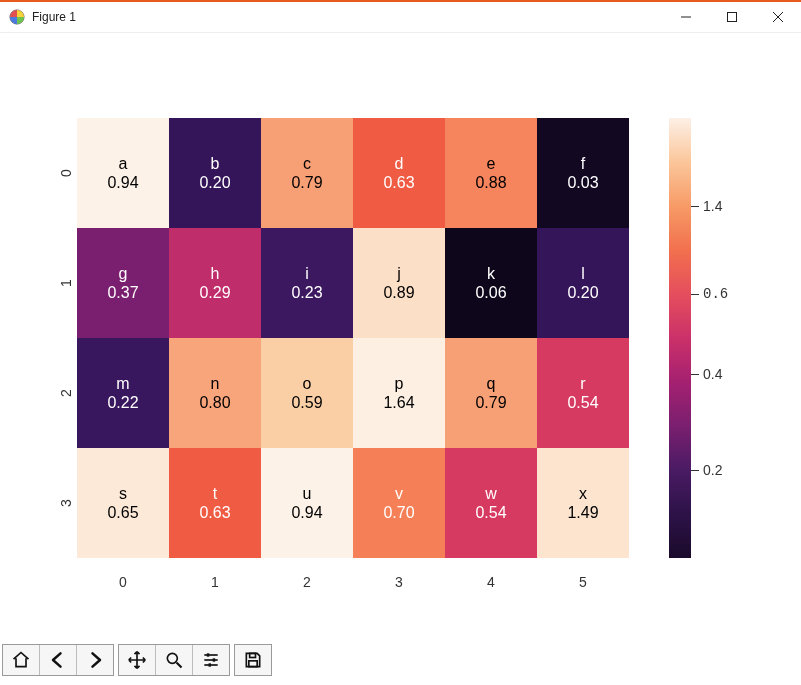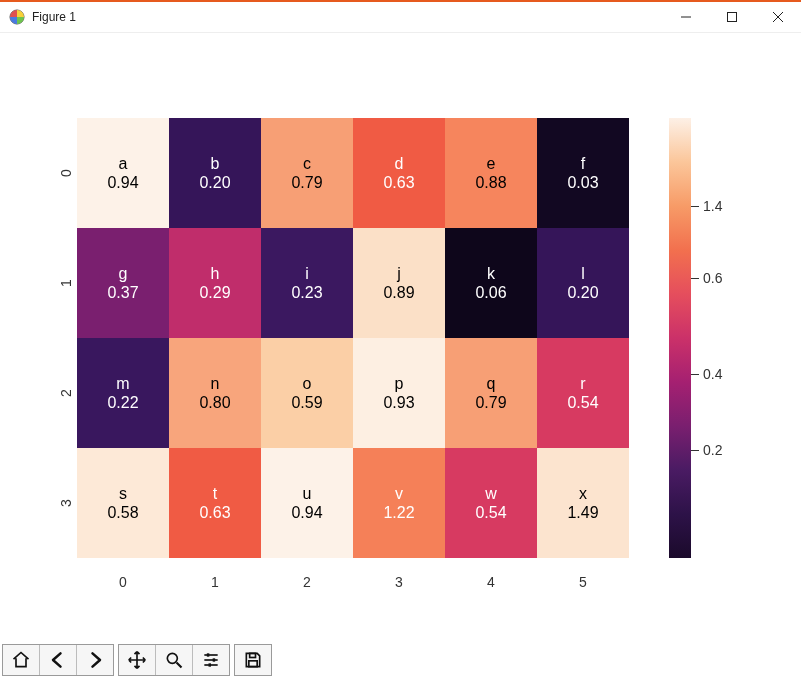--- a/index.html
+++ b/index.html
@@ -262,45 +262,45 @@
               <div class="cell" style="background: rgb(248, 165, 124); color: rgb(0, 0, 0);">
                 <span>n</span>
                 <span>0.80</span>
               </div>
               <div class="cell" style="background: rgb(251, 207, 166); color: rgb(0, 0, 0);">
                 <span>o</span>
                 <span>0.59</span>
               </div>
               <div class="cell" style="background: rgb(253, 239, 226); color: rgb(0, 0, 0);">
                 <span>p</span>
-                <span>0.93</span>
+                <span>1.64</span>
               </div>
               <div class="cell" style="background: rgb(247, 159, 117); color: rgb(0, 0, 0);">
                 <span>q</span>
                 <span>0.79</span>
               </div>
               <div class="cell" style="background: rgb(215, 58, 97); color: rgb(255, 255, 255);">
                 <span>r</span>
                 <span>0.54</span>
               </div>
               <div class="cell" style="background: rgb(253, 233, 215); color: rgb(0, 0, 0);">
                 <span>s</span>
-                <span>0.58</span>
+                <span>0.65</span>
               </div>
               <div class="cell" style="background: rgb(240, 91, 68); color: rgb(255, 255, 255);">
                 <span>t</span>
                 <span>0.63</span>
               </div>
               <div class="cell" style="background: rgb(253, 242, 232); color: rgb(0, 0, 0);">
                 <span>u</span>
                 <span>0.94</span>
               </div>
               <div class="cell" style="background: rgb(245, 128, 88); color: rgb(255, 255, 255);">
                 <span>v</span>
-                <span>1.22</span>
+                <span>0.70</span>
               </div>
               <div class="cell" style="background: rgb(215, 58, 97); color: rgb(255, 255, 255);">
                 <span>w</span>
                 <span>0.54</span>
               </div>
               <div class="cell" style="background: rgb(252, 228, 207); color: rgb(0, 0, 0);">
                 <span>x</span>
                 <span>1.49</span>
               </div>
             </div>
@@ -309,29 +309,29 @@
               <div class="x-tick">1</div>
               <div class="x-tick">2</div>
               <div class="x-tick">3</div>
               <div class="x-tick">4</div>
               <div class="x-tick">5</div>
             </div>
         </div>
         <div class="colorbar-zone">
           <div class="colorbar"></div>
           <div class="cb-ticks" id="cb-ticks">
-              <div class="cb-tick" style="top: 324px;">
+              <div class="cb-tick" style="top: 344px;">
                 <div class="mark"></div>
                 <span>0.2</span>
               </div>
               <div class="cb-tick" style="top: 248px;">
                 <div class="mark"></div>
                 <span>0.4</span>
               </div>
-              <div class="cb-tick" style="top: 152px;">
+              <div class="cb-tick" style="top: 168px; font-family: Liberation Mono, monospace;">
                 <div class="mark"></div>
                 <span>0.6</span>
               </div>
               <div class="cb-tick" style="top: 80px;">
                 <div class="mark"></div>
                 <span>1.4</span>
               </div>
             </div>
         </div>
       </div>

